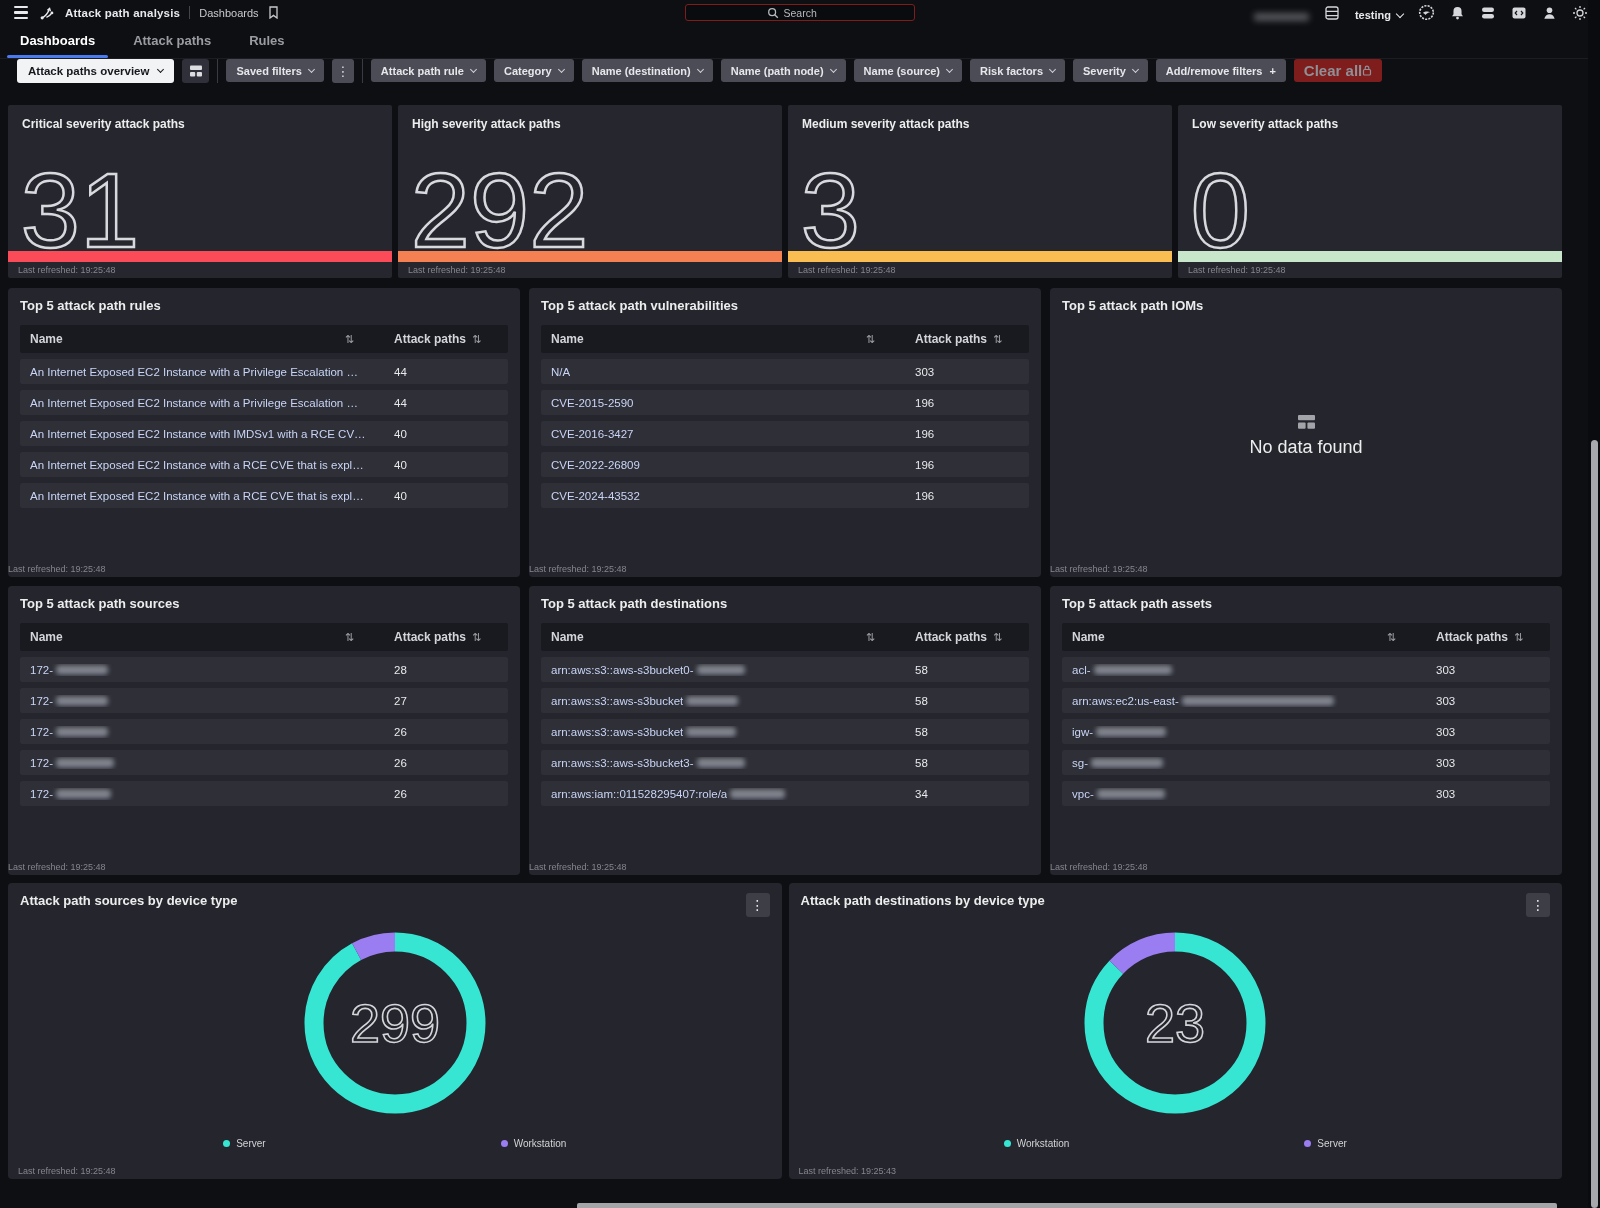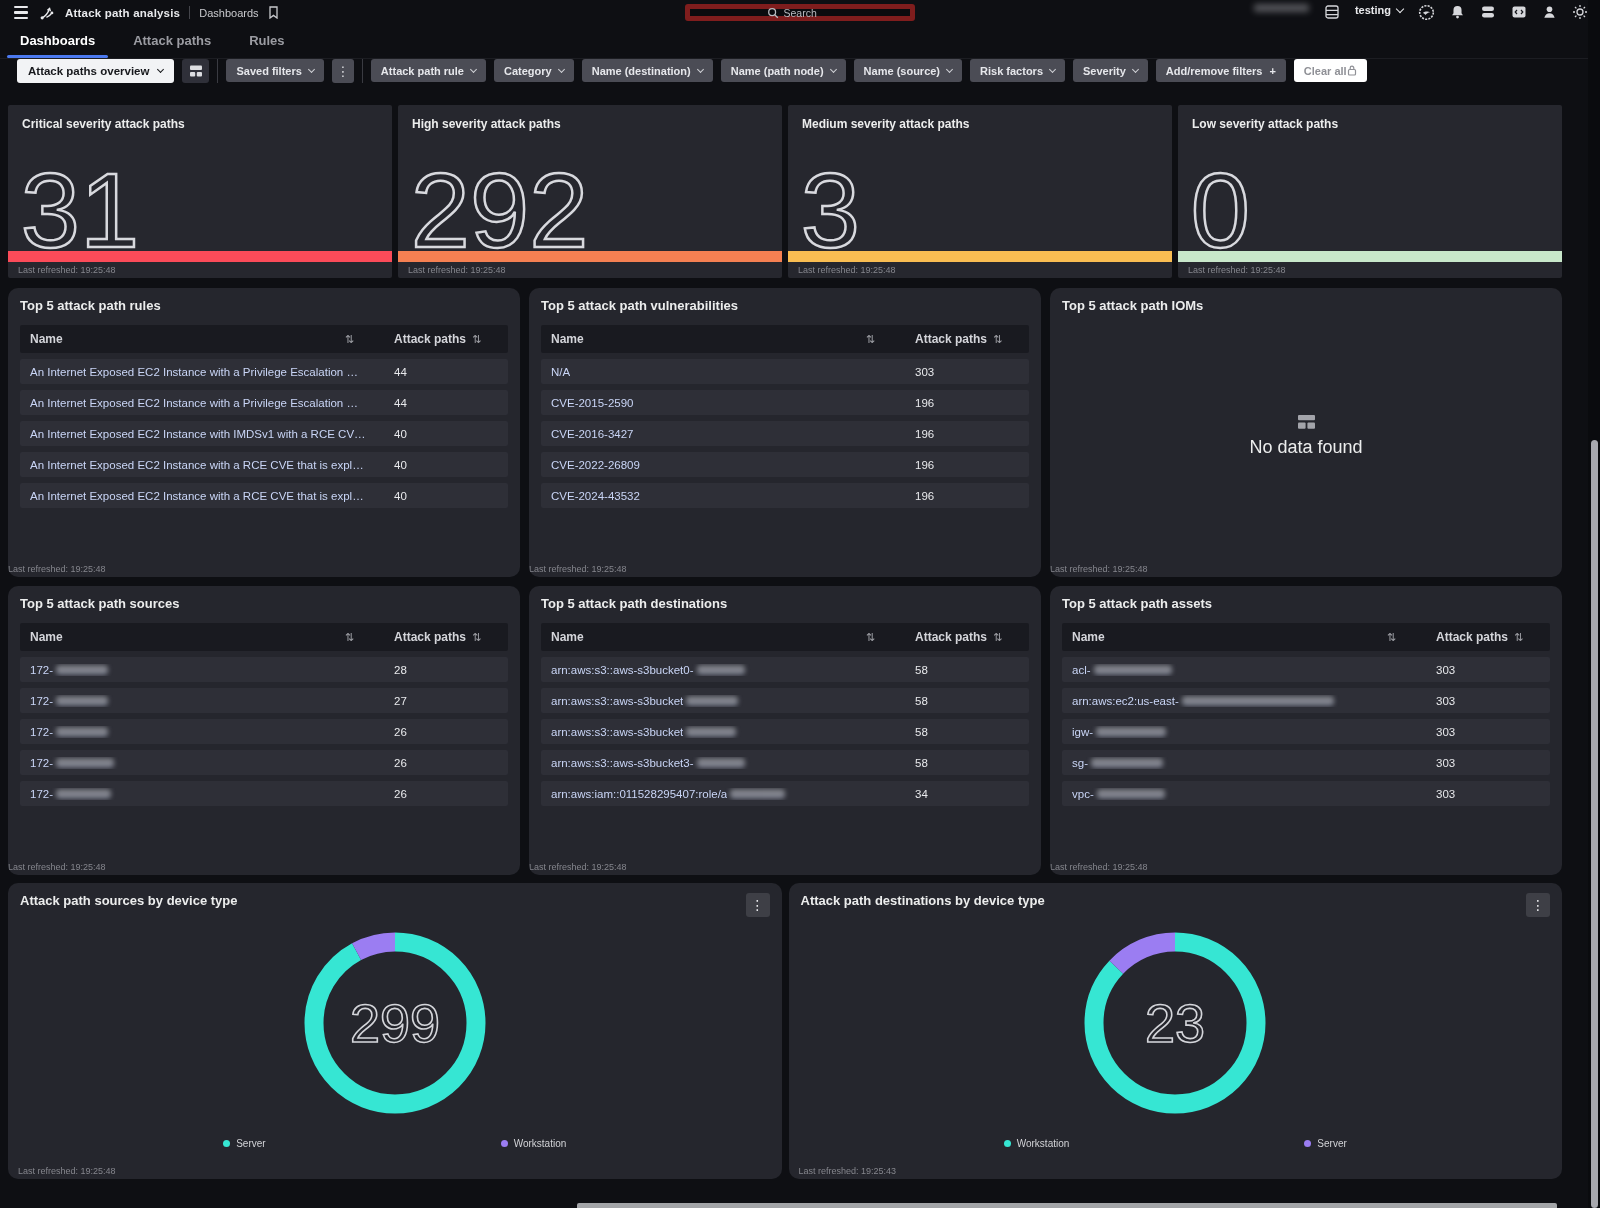--- a/index.html
+++ b/index.html
@@ -9,24 +9,24 @@
 svg{display:block}
 
 
 .topbar{height:25px;display:flex;align-items:center;padding:8px 12px;position:relative;gap:9px}
 .menu-btn{display:flex;flex-direction:column;gap:3px;padding:2px 2px}
 .menu-btn i{display:block;width:14px;height:2.2px;background:#e8e9ec;border-radius:1px}
 .app-title{font-size:11.5px;font-weight:bold;letter-spacing:.2px;white-space:nowrap}
 .tb-sep{width:1px;height:13px;background:#44454b}
 .crumb{font-size:11px;color:#c9cace}
 .search{position:absolute;left:50%;top:4px;transform:translateX(-50%);width:230px;height:17px;
-  border:5px solid #7f1d1d;border-radius:3px;background:#0a0b0e;display:flex;align-items:center;justify-content:center;gap:5px}
+  border:1px solid #7f1d1d;border-radius:3px;background:#0a0b0e;display:flex;align-items:center;justify-content:center;gap:5px}
 .search input{background:transparent;border:none;outline:none;width:50px;color:#dcdde1;font-size:10.5px}
 .search input::placeholder{color:#b9babf}
-.tb-right{margin-left:auto;display:flex;align-items:flex-start;gap:15px}
+.tb-right{margin-left:auto;display:flex;align-items:flex-end;gap:15px}
 .blur-bar{background:#9a9ba1;opacity:.5;filter:blur(3px);border-radius:2px}
 .ws{display:flex;align-items:center;gap:6px;font-size:11px;font-weight:bold;color:#e8e9ec}
 .chev{width:6px;height:6px;border-right:1.6px solid currentColor;border-bottom:1.6px solid currentColor;
   display:inline-block;transform:rotate(45deg);margin-top:-3px}
 .icon-btn{display:flex;align-items:center;color:#d6d7db}
 
 
 .tabs{height:34px;display:flex;align-items:flex-end;gap:26px;padding:0 14px;border-bottom:1px solid #1c1d22}
 .tab{font-size:13px;font-weight:bold;color:#9b9ca2;padding:6px 6px 10px;position:relative}
 .tab.active{color:#fff}
@@ -35,36 +35,36 @@
 
 .filterbar{height:38px;display:flex;align-items:flex-start;gap:8px;padding:0 17px}
 .view-select{background:#f2f3f5;color:#17181c;font-size:11.5px;font-weight:bold;height:24px;padding:0 11px;
   border-radius:3px;display:flex;align-items:center;gap:9px}
 .sq-btn{background:#2f3039;height:24px;width:27px;border-radius:3px;display:flex;align-items:center;justify-content:center;color:#dcdde1}
 .fb-sep{width:1px;height:24px;background:#3a3b42}
 .chipbtn{background:#4b4c55;height:23px;padding:0 10px;border-radius:3px;font-size:11px;font-weight:bold;
   color:#e6e7eb;display:flex;align-items:center;gap:7px;white-space:nowrap}
 .chipbtn .chev{width:5px;height:5px;opacity:.85;margin-top:-2px}
 #filter-chips{display:flex;gap:8px}
-.clear-btn{background:#ffffff;height:23px;padding:0 10px;border-radius:3px;font-size:11px;font-weight:bold;
+.clear-btn{background:#7f1d1d;height:23px;padding:0 10px;border-radius:3px;font-size:15px;font-weight:bold;
   color:#8f9096;display:flex;gap:0;align-items:center}
 
 
 .board{padding:8px 38px 0 8px}
 #severity-row{display:grid;grid-template-columns:repeat(4,1fr);gap:6px;height:173px}
 .sev-card{background:#26272e;border-radius:2px;position:relative;overflow:hidden}
 .sev-title{font-size:12px;font-weight:bold;padding:12px 14px;color:#eceded}
 .sev-num{position:absolute;left:10px;bottom:27px}
 .sev-num text{fill:none;stroke:#d8d9de;stroke-width:2.6px;font-size:112px;font-family:inherit}
 .sev-bar{position:absolute;left:0;right:0;bottom:16px;height:11px}
 .panel-footer{position:absolute;left:0;bottom:0;height:16px;line-height:16px;padding-left:10px;
   font-size:9px;color:#85868d;width:100%}
 
 #tables-grid{display:grid;grid-template-columns:repeat(3,1fr);gap:9px;margin-top:10px;grid-auto-rows:289px}
-.panel{background:#25262d;border-radius:10px;position:relative;overflow:hidden}
+.panel{background:#25262d;border-radius:4px;position:relative;overflow:hidden}
 .table-panel{padding:10px 12px}
 .panel-title{font-size:13px;font-weight:bold;color:#eceded}
 .tbl-head{margin-top:12px;height:28px;background:#191a20;border-radius:2px;display:flex;align-items:center;
   padding:0 10px;font-size:12px;font-weight:bold;color:#d4d5da}
 .col-name{flex:1;display:flex;align-items:center;justify-content:space-between;padding-right:40px;min-width:0}
 .col-val{width:104px;display:flex;align-items:center;gap:6px;flex:none}
 .sort{font-size:11px;color:#9fa0a6;font-weight:normal;font-family:"DejaVu Sans",sans-serif;cursor:pointer}
 .tbl-row{margin-top:6px;height:25px;background:#2e2f37;border-radius:2px;display:flex;align-items:center;
   padding:0 10px;font-size:11.5px}
 .tbl-row .col-name{justify-content:flex-start;padding-right:28px;overflow:hidden}

